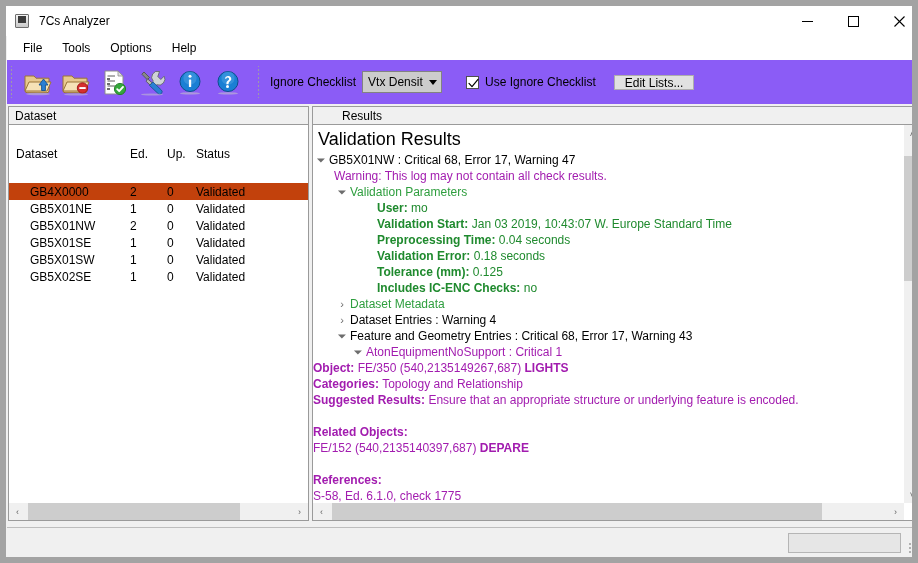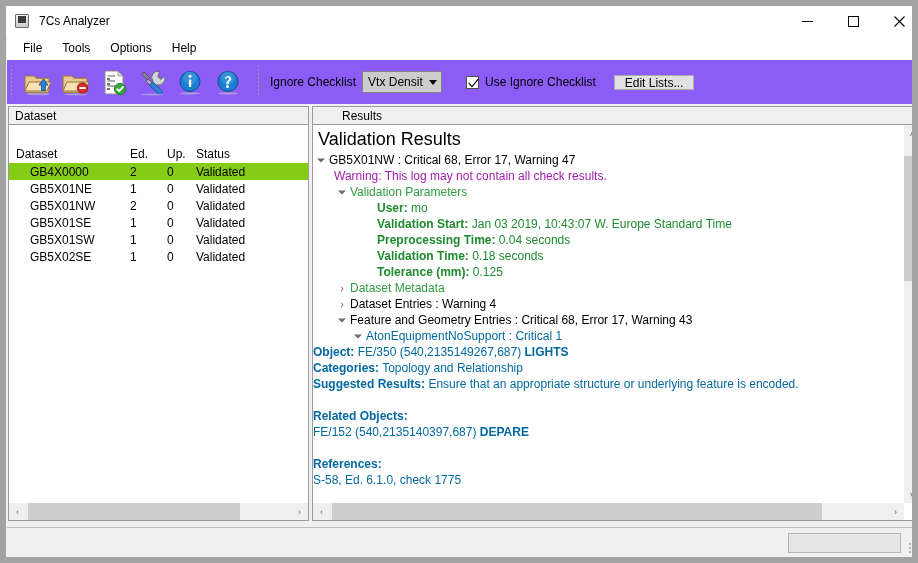--- a/index.html
+++ b/index.html
@@ -233,21 +233,21 @@
     left: 0; top: -19px;
     width: 299px;
   }
   .ds-row {
     display: flex;
     height: 17px;
     align-items: center;
     font-size: 12px;
     color: #000;
   }
-  .ds-row.selected { background: #84cc16; }
+  .ds-row.selected { background: #c2410c; margin-top: 20px; }
   .c-name { width: 109px; padding-left: 21px; box-sizing: border-box; }
   .c-name.hdr { padding-left: 7px; }
   .c-ed   { width: 37px; text-align: left; padding-left: 12px; box-sizing: border-box; }
   .c-up   { width: 36px; text-align: left; padding-left: 12px; box-sizing: border-box; }
   .c-status { flex: 1; padding-left: 5px; box-sizing: border-box; }
 
   
   #res-head { left: 306px; top: 100px; width: 610px; padding-left: 29px; }
   #res-body {
     position: absolute;
@@ -290,21 +290,21 @@
     line-height: 16px;
     font-size: 12px;
   }
   .detail-block .ln { white-space: normal; max-width: 505px; }
   .blank-ln { height: 16px; }
 
   .c-red    { color: #a21caf; }
   .c-green  { color: #2e9e3e; }
   .c-greend { color: #1f8a2e; }
   .c-black  { color: #000000; }
-  .c-purple { color: #0369a1; }
+  .c-purple { color: #a21caf; }
   .b { font-weight: bold; }
 
   
   .sbv {
     position: absolute;
     width: 17px;
     background: #f0f0f0;
     top: 0; right: 0; bottom: 0;
     border-left: 1px solid #ffffff;
   }
@@ -582,22 +582,23 @@
 
       <div class="trow ind1">
         <span class="twist">⏷</span>
         <span class="tlabel c-green">Validation Parameters</span>
       </div>
 
       <div class="detail-block c-greend" style="padding-left:64px;">
         <div class="ln"><span class="b">User:</span> <span>mo</span></div>
         <div class="ln"><span class="b">Validation Start:</span> <span>Jan 03 2019, 10:43:07 W. Europe Standard Time</span></div>
         <div class="ln"><span class="b">Preprocessing Time:</span> <span>0.04 seconds</span></div>
-        <div class="ln"><span class="b">Validation Time:</span> <span>0.18 seconds</span></div>
+        <div class="ln"><span class="b">Validation Error:</span> <span>0.18 seconds</span></div>
         <div class="ln"><span class="b">Tolerance (mm):</span> <span>0.125</span></div>
+        <div class="ln"><span class="b">Includes IC-ENC Checks:</span> <span>no</span></div>
       </div>
 
       <div class="trow ind1">
         <span class="twist">›</span>
         <span class="tlabel c-green">Dataset Metadata</span>
       </div>
 
       <div class="trow ind1">
         <span class="twist">›</span>
         <span class="tlabel c-black">Dataset Entries : Warning 4</span>

